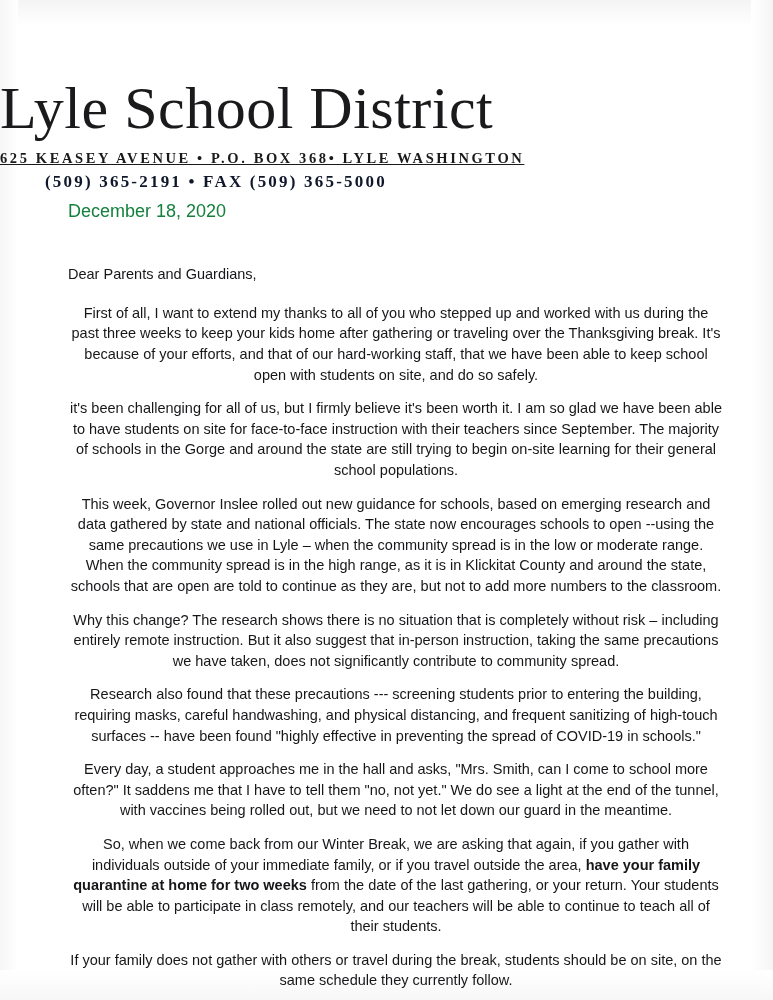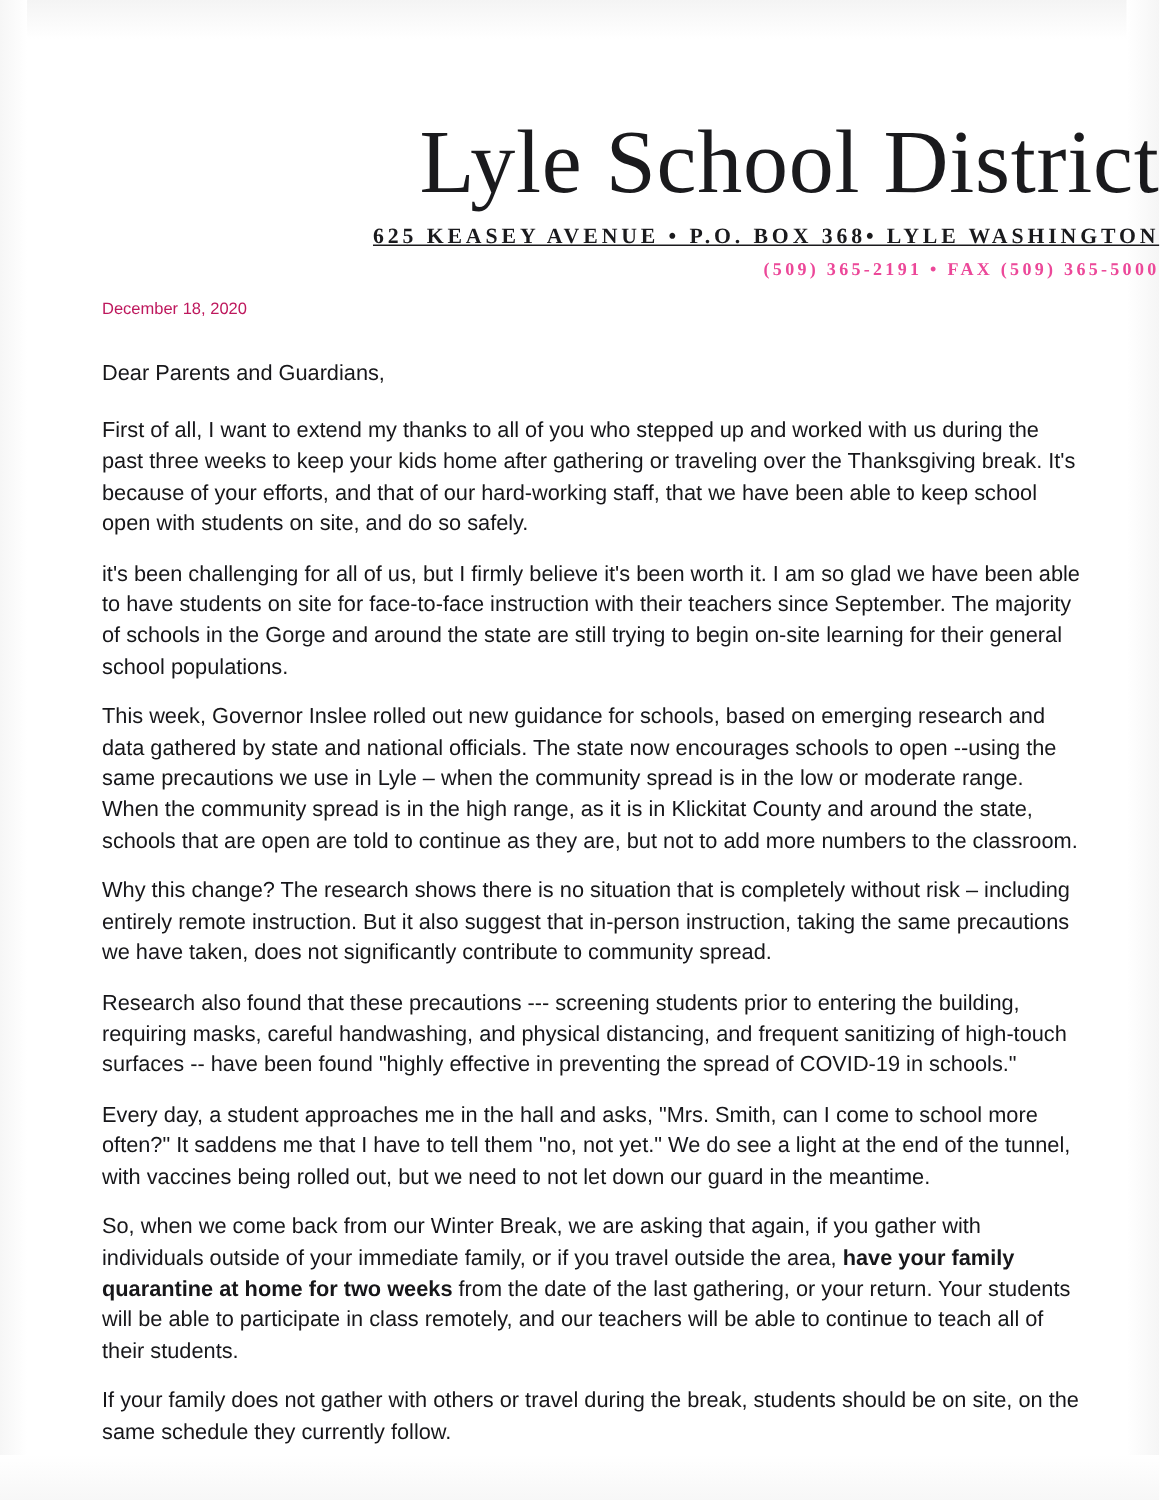--- a/index.html
+++ b/index.html
@@ -45,21 +45,21 @@
     width: 773px; height: 30px;
     background: linear-gradient(to top, #f7f7f7 0%, #ffffff 100%);
     pointer-events: none;
   }
 
   .letterhead {
     position: absolute;
     left: 0;
     top: 78px;
     width: 773px;
-    text-align: right;
+    text-align: left;
   }
   .district-title {
     font-family: "Liberation Serif", serif;
     font-size: 60px;
     line-height: 1.0;
     font-weight: 400;
     letter-spacing: 0.5px;
     color: #1a1a1d;
     margin: 0;
     white-space: nowrap;
@@ -69,54 +69,55 @@
     font-size: 14.5px;
     font-weight: 700;
     letter-spacing: 2.6px;
     color: #1a1a1d;
     margin-top: 12px;
     white-space: nowrap;
     text-decoration: underline;
   }
   .phone-line {
     font-family: "Liberation Serif", serif;
-    font-size: 12px;
+    font-size: 17px;
     font-weight: 700;
     letter-spacing: 2.2px;
-    color: #ec4899;
+    color: #0f172a;
     margin-top: 5px;
     white-space: nowrap;
+    padding-left: 45px;
   }
 
   .body-block {
     position: absolute;
     left: 68px;
     top: 199px;
     width: 656px;
   }
   .doc-date {
-    font-size: 11px;
+    font-size: 18px;
     line-height: 1.35;
-    color: #be185d;
+    color: #15803d;
   }
   .salutation {
-    margin-top: 26px;
+    margin-top: 42px;
     font-size: 14.5px;
     line-height: 1.35;
     color: #17171a;
   }
   .paragraphs {
     margin-top: 18px;
   }
   .para {
     font-size: 14.5px;
     line-height: 20.6px;
     color: #17171a;
     margin: 0 0 13px 0;
-    text-align: left;
+    text-align: center;
   }
   .para b {
     font-weight: 700;
   }
 </style>
 </head>
 <body>
 
 <div class="page">
 

